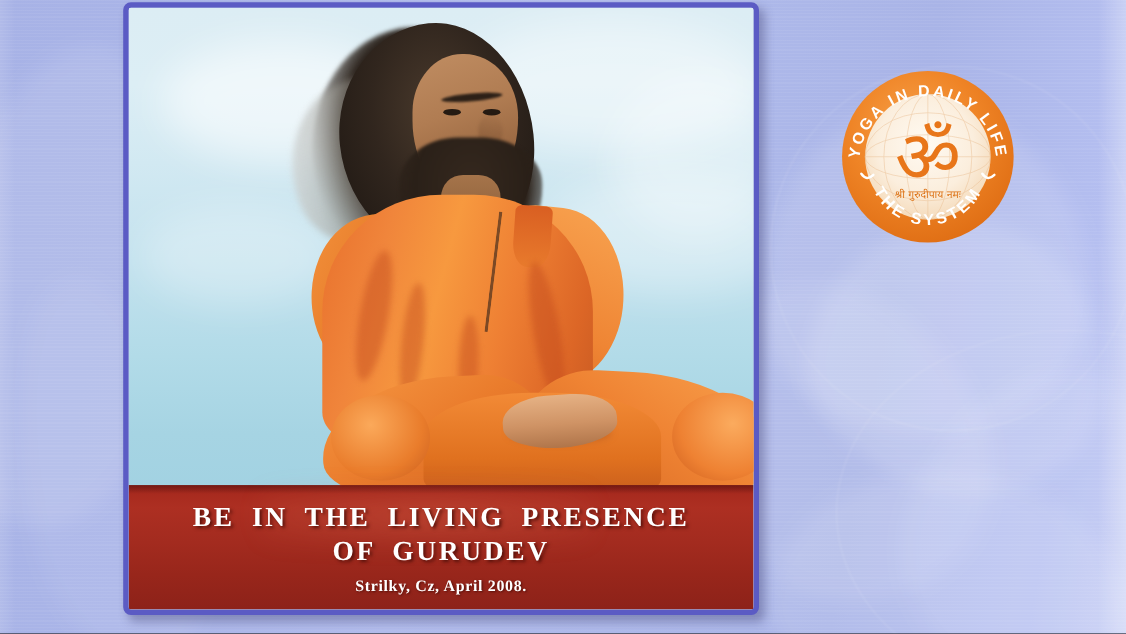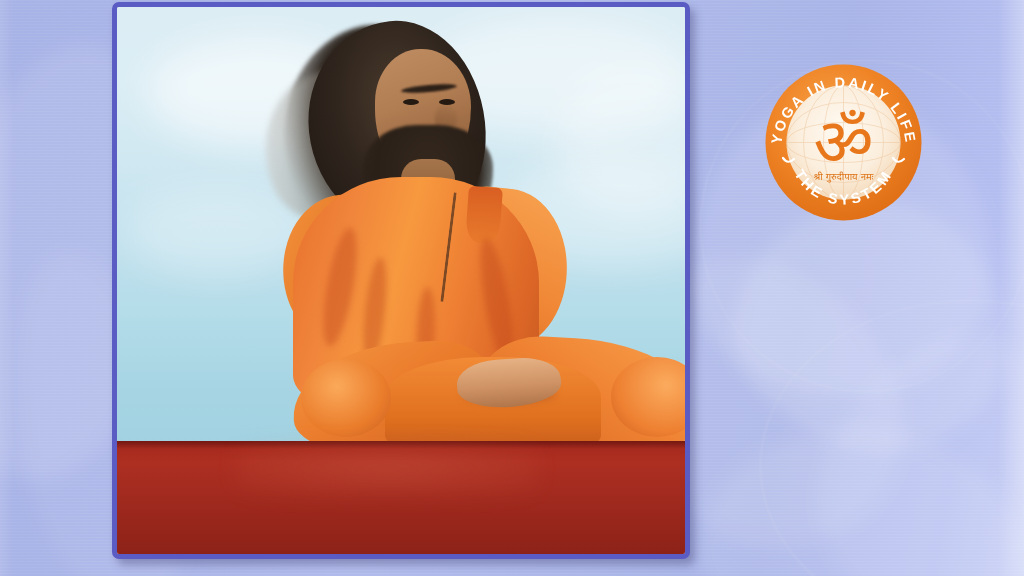--- a/index.html
+++ b/index.html
@@ -459,20 +459,25 @@
         <div class="knee-l"></div>
         <div class="knee-r"></div>
         <div class="hand-shadow"></div>
         <div class="hands"></div>
       </div>
 
       <div class="platform">
         <div class="plat-sheen"></div>
       </div>
 
+      <div class="caption">
+        <div class="cap-line1">BE IN THE LIVING PRESENCE</div>
+        <div class="cap-line2">OF GURUDEV</div>
+        <div class="cap-line3">Strilky, Cz, April 2008.</div>
+      </div>
     </div>
   </div>
 
   <div class="logo">
     <svg viewBox="0 0 161 161" xmlns="http://www.w3.org/2000/svg">
       <defs>
         <radialGradient id="ringGrad" cx="42%" cy="34%" r="68%">
           <stop offset="0%" stop-color="#f7a24a"></stop>
           <stop offset="55%" stop-color="#ef8426"></stop>
           <stop offset="100%" stop-color="#e06f15"></stop>

